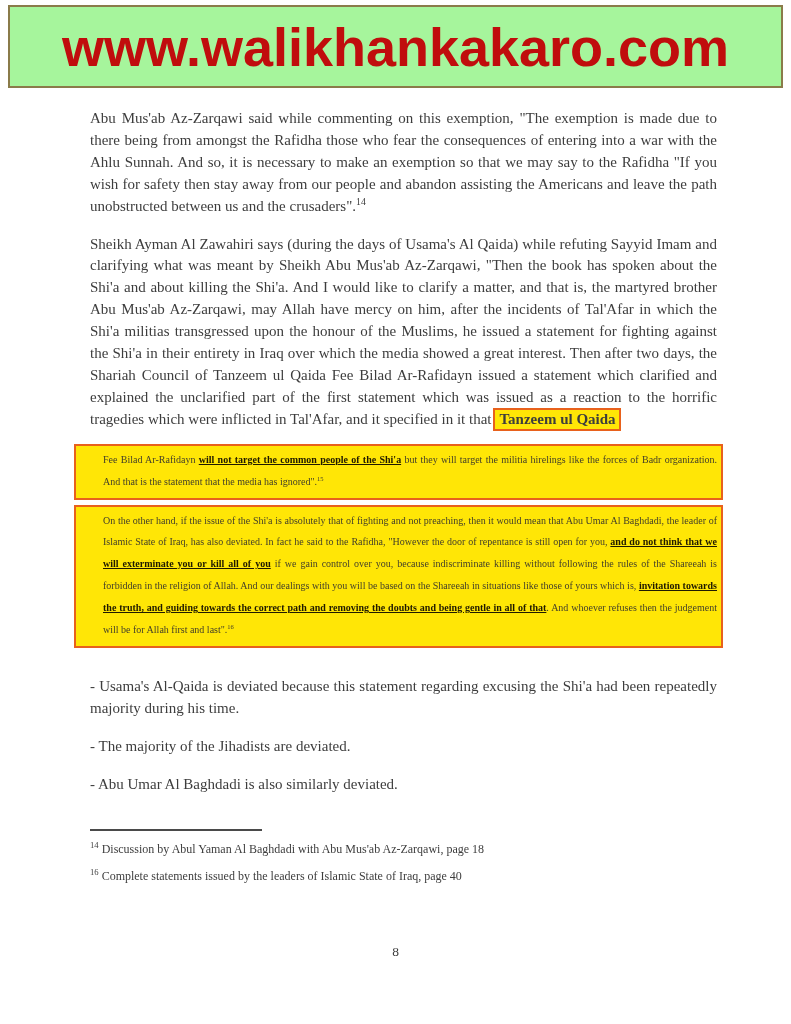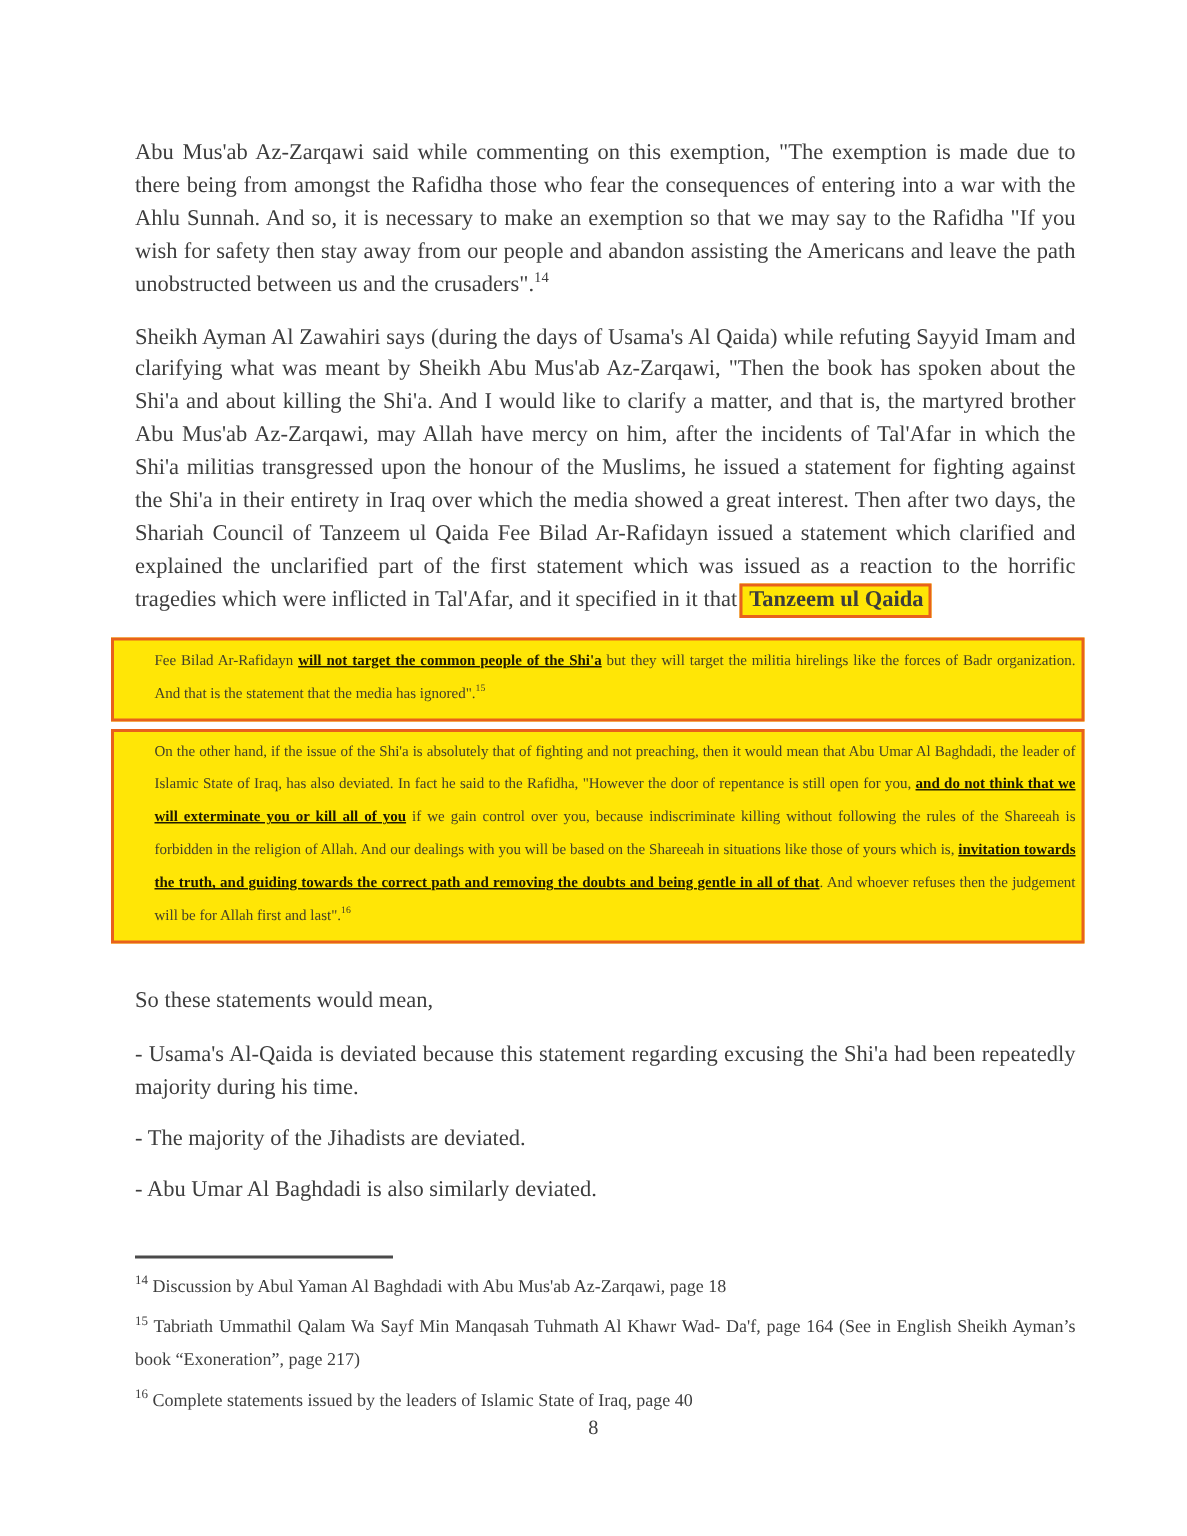--- a/index.html
+++ b/index.html
@@ -25,21 +25,21 @@
     font-size: 54px;
     color: var(--banner-text, #c00d0d);
     white-space: nowrap;
   }
   .content {
     position: absolute;
     left: 90px; top: 92px;
     width: 627px;
   }
   .para {
-    margin: 0 0 13px 0;
+    margin: 16px 0 13px 0;
     font-size: 15px;
     line-height: 21.9px;
     text-align: justify;
     color: var(--body-text, #3d3d3d);
   }
   .ybox {
     background: var(--highlight-bg, #ffe606);
     border: 2px solid var(--highlight-border, #e8611c);
     margin: 0 -6px 5px -16px;
     padding: 3px 4px 5px 27px;
@@ -85,40 +85,41 @@
     text-align: center;
     font-size: 13.5px;
     color: var(--body-text, #3d3d3d);
   }
 </style>
 </head>
 <body>
 
 <div class="page">
 
+  <div class="banner">
+    <span class="banner-text">www.walikhankakaro.com</span>
+  </div>
 
   <div class="content">
 
     <p class="para"><span>Abu Mus'ab Az-Zarqawi said while commenting on this exemption, "The exemption is made due to there being from amongst the Rafidha those who fear the consequences of entering into a war with the Ahlu Sunnah. And so, it is necessary to make an exemption so that we may say to the Rafidha "If you wish for safety then stay away from our people and abandon assisting the Americans and leave the path unobstructed between us and the crusaders".</span><span class="seg-sup">14</span></p>
 
     <p class="para"><span>Sheikh Ayman Al Zawahiri says (during the days of Usama's Al Qaida) while refuting Sayyid Imam and clarifying what was meant by Sheikh Abu Mus'ab Az-Zarqawi, "Then the book has spoken about the Shi'a and about killing the Shi'a. And I would like to clarify a matter, and that is, the martyred brother Abu Mus'ab Az-Zarqawi, may Allah have mercy on him, after the incidents of Tal'Afar in which the Shi'a militias transgressed upon the honour of the Muslims, he issued a statement for fighting against the Shi'a in their entirety in Iraq over which the media showed a great interest. Then after two days, the Shariah Council of Tanzeem ul Qaida Fee Bilad Ar-Rafidayn issued a statement which clarified and explained the unclarified part of the first statement which was issued as a reaction to the horrific tragedies which were inflicted in Tal'Afar, and it specified in it that</span><span class="seg-hl">Tanzeem ul Qaida</span></p>
 
     <div class="ybox ybox1"><span>Fee Bilad Ar-Rafidayn </span><span class="seg-bu">will not target the common people of the Shi'a</span><span> but they will target the militia hirelings like the forces of Badr organization. And that is the statement that the media has ignored".</span><span class="seg-sup">15</span></div>
 
     <div class="ybox ybox2"><span>On the other hand, if the issue of the Shi'a is absolutely that of fighting and not preaching, then it would mean that Abu Umar Al Baghdadi, the leader of Islamic State of Iraq, has also deviated. In fact he said to the Rafidha, "However the door of repentance is still open for you, </span><span class="seg-bu">and do not think that we will exterminate you or kill all of you</span><span> if we gain control over you, because indiscriminate killing without following the rules of the Shareeah is forbidden in the religion of Allah. And our dealings with you will be based on the Shareeah in situations like those of yours which is, </span><span class="seg-bu">invitation towards the truth, and guiding towards the correct path and removing the doubts and being gentle in all of that</span><span>. And whoever refuses then the judgement will be for Allah first and last".</span><span class="seg-sup">16</span></div>
 
-    <p class="para statements-intro">So these statements would mean,</p>
 
     <p class="para bullet">- Usama's Al-Qaida is deviated because this statement regarding excusing the Shi'a had been repeatedly majority during his time.</p>
     <p class="para bullet">- The majority of the Jihadists are deviated.</p>
     <p class="para bullet">- Abu Umar Al Baghdadi is also similarly deviated.</p>
 
     <div class="footnotes">
       <div class="fn-sep"></div>
       <p class="fn"><sup>14</sup><span> Discussion by Abul Yaman Al Baghdadi with Abu Mus'ab Az-Zarqawi, page 18</span></p>
-      <p class="fn"><sup>15</sup><span> Tabriath Ummathil Qalam Wa Sayf Min Manqasah Tuhmath Al Khawr Wad- Da'f, page 164 (See in English Sheikh Ayman’s book “Exoneration”, page 217)</span></p>
       <p class="fn"><sup>16</sup><span> Complete statements issued by the leaders of Islamic State of Iraq, page 40</span></p>
     </div>
   </div>
 
   <div class="page-number">8</div>
 
 </div>
 
 </body></html>

